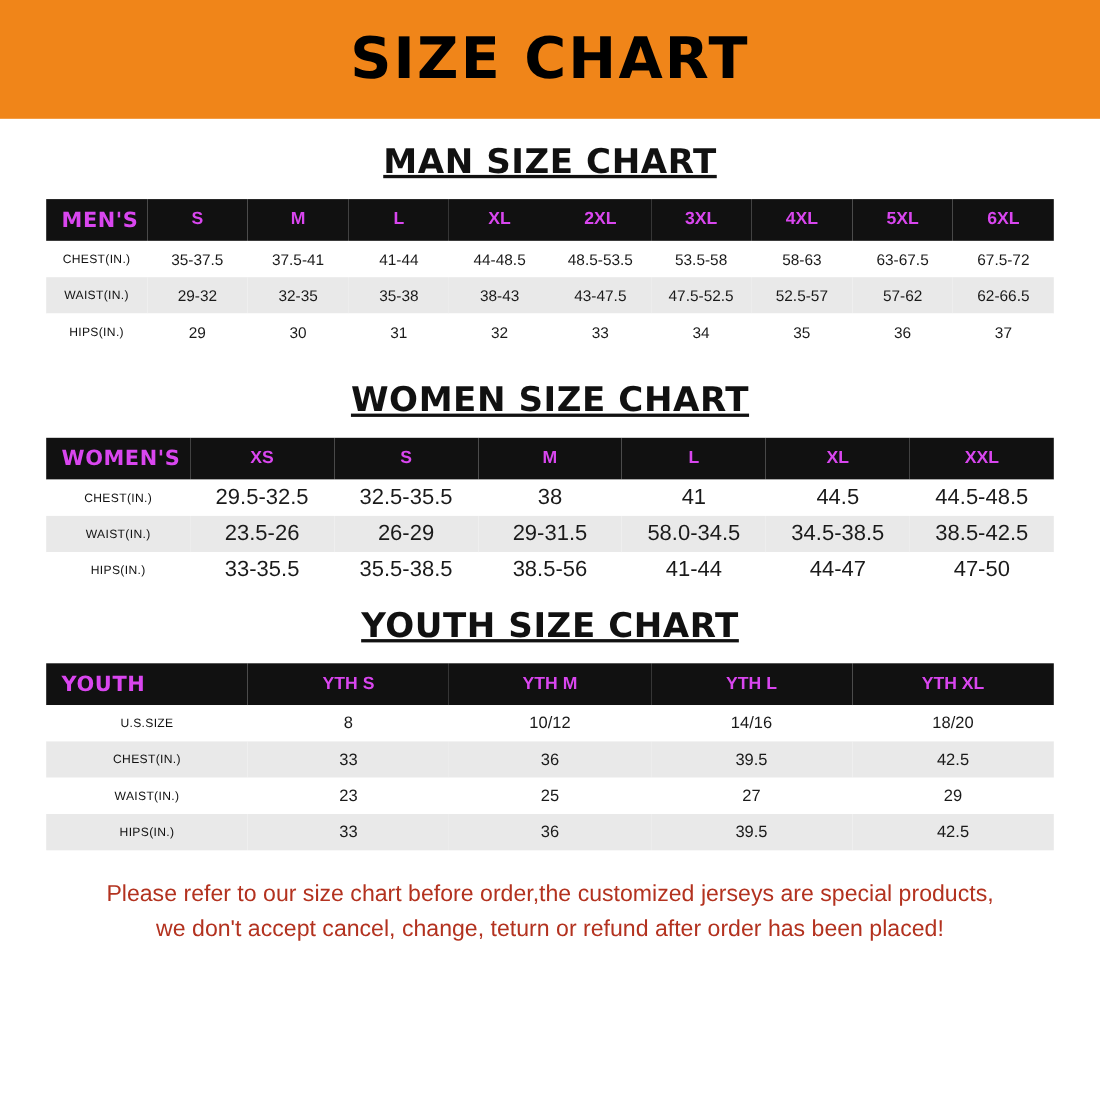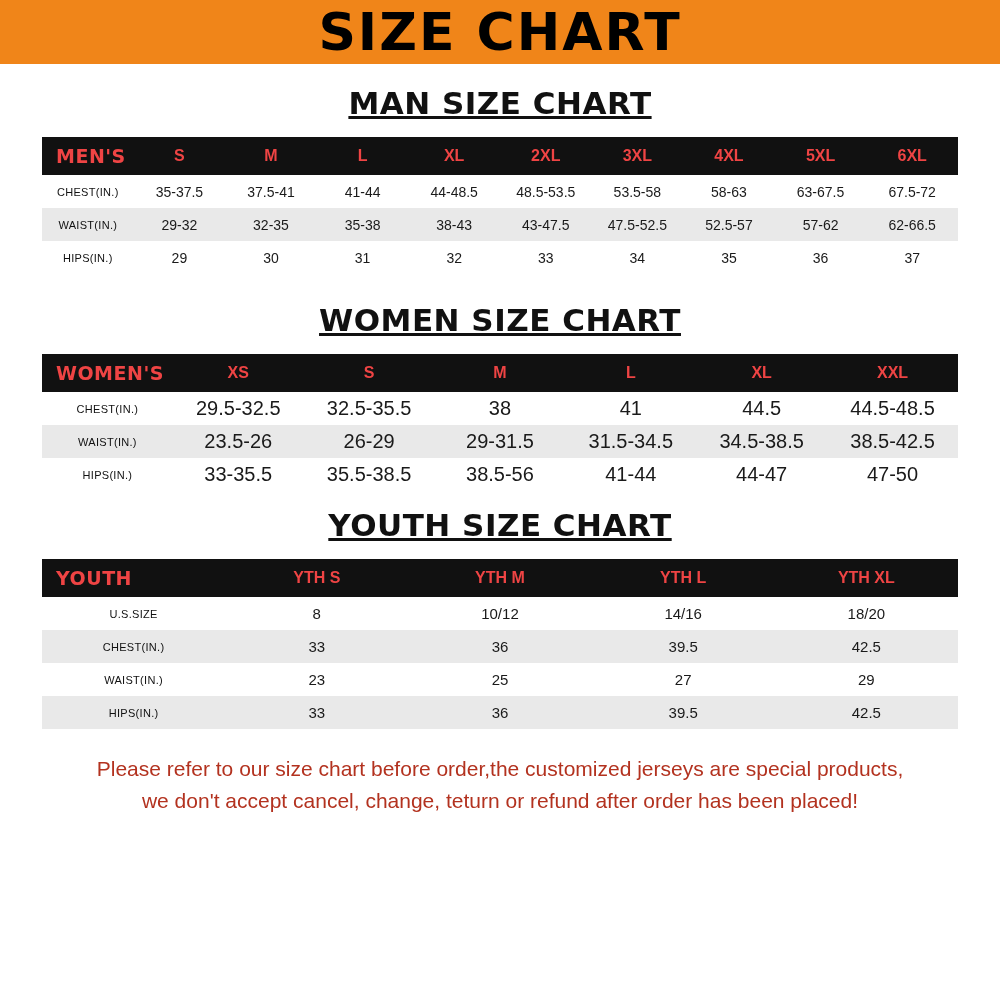--- a/index.html
+++ b/index.html
@@ -15,21 +15,21 @@
   }
   .page {
     width: 1000px;
     height: 1000px;
     position: relative;
     background: #ffffff;
     box-sizing: border-box;
   }
   
   .banner {
-    height: 64px;
+    height: 108px;
     background: #f08519;
     display: flex;
     align-items: center;
     justify-content: center;
   }
   .banner-title {
     font-family: "DejaVu Sans", sans-serif;
     font-weight: bold;
     font-size: 52px;
     letter-spacing: 2px;
@@ -65,21 +65,21 @@
     text-align: center;
     font-size: 15px;
     color: #1a1a1a;
     font-family: "Liberation Sans", sans-serif;
   }
   
   table.size thead tr {
     background: #111111;
   }
   table.size thead th {
-    color: #ef4444;
+    color: #d946ef;
     font-weight: bold;
     height: 36px;
     font-size: 16px;
   }
   table.size thead th.rowlabel {
     text-align: left;
     padding-left: 14px;
     font-family: "DejaVu Sans", sans-serif;
     font-size: 19px;
     letter-spacing: 0.5px;
@@ -214,21 +214,21 @@
             <td>38</td>
             <td>41</td>
             <td>44.5</td>
             <td>44.5-48.5</td>
           </tr>
           <tr class="even">
             <td class="rowlabel">WAIST(IN.)</td>
             <td>23.5-26</td>
             <td>26-29</td>
             <td>29-31.5</td>
-            <td>31.5-34.5</td>
+            <td>58.0-34.5</td>
             <td>34.5-38.5</td>
             <td>38.5-42.5</td>
           </tr>
           <tr class="odd">
             <td class="rowlabel">HIPS(IN.)</td>
             <td>33-35.5</td>
             <td>35.5-38.5</td>
             <td>38.5-56</td>
             <td>41-44</td>
             <td>44-47</td>

